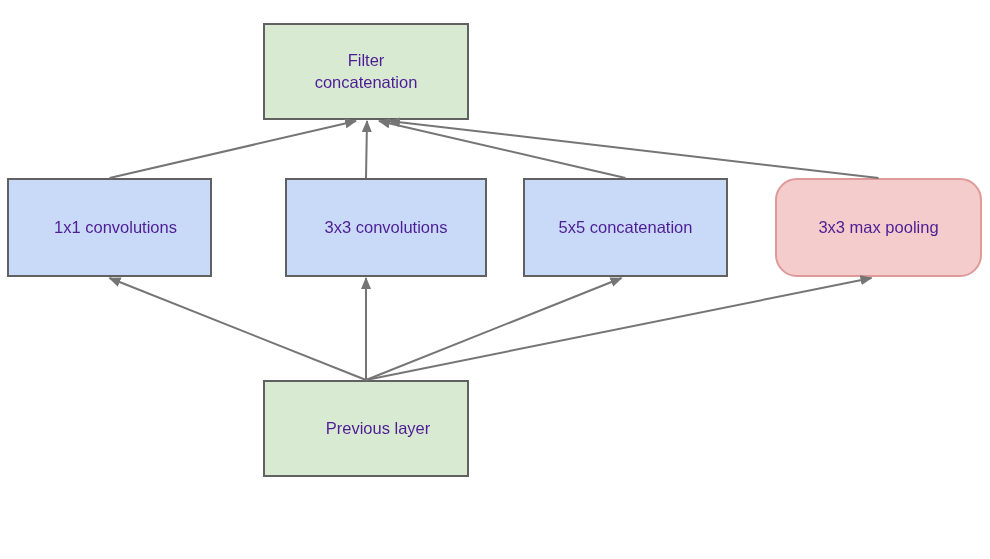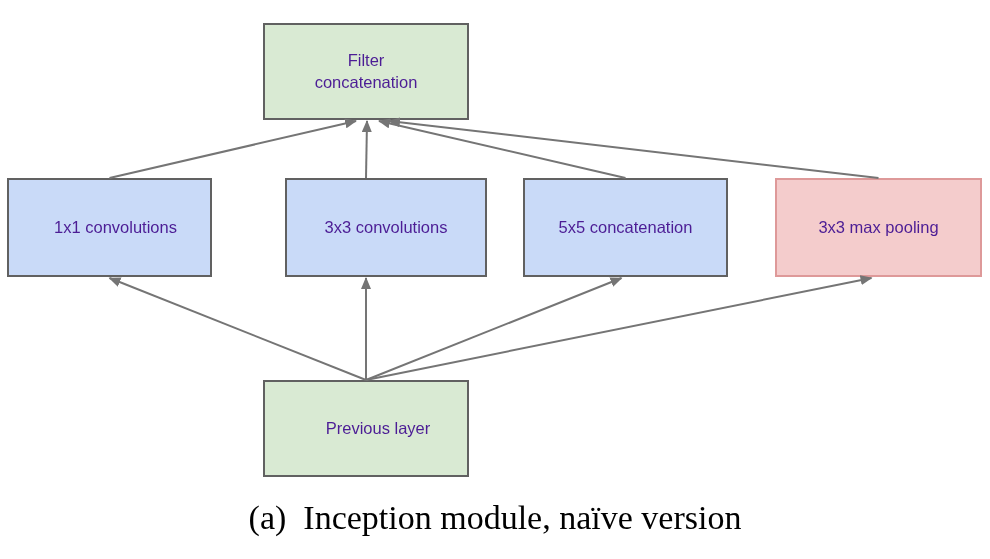--- a/index.html
+++ b/index.html
@@ -55,21 +55,21 @@
       </div>
       <div class="node" style="left: 7px; top: 178px; width: 205px; height: 99px; background: rgb(201, 218, 248); border-color: rgb(97, 97, 97); padding-left: 12px;">
         <span class="label">1x1 convolutions</span>
       </div>
       <div class="node" style="left: 265px; top: 178px; width: 202px; height: 99px; background: rgb(201, 218, 248); border-color: rgb(97, 97, 97); margin-left: 20px;">
         <span class="label">3x3 convolutions</span>
       </div>
       <div class="node" style="left: 523px; top: 178px; width: 205px; height: 99px; background: rgb(201, 218, 248); border-color: rgb(97, 97, 97);">
         <span class="label">5x5 concatenation</span>
       </div>
-      <div class="node" style="left: 775px; top: 178px; width: 207px; height: 99px; background: rgb(244, 204, 204); border-color: rgb(222, 153, 153);">
+      <div class="node" style="left: 775px; top: 178px; width: 207px; height: 99px; background: rgb(244, 204, 204); border-color: rgb(222, 153, 153); border-radius: 22px;">
         <span class="label">3x3 max pooling</span>
       </div>
       <div class="node" style="left: 263px; top: 380px; width: 206px; height: 97px; background: rgb(217, 234, 211); border-color: rgb(97, 97, 97); padding-left: 24px;">
         <span class="label">Previous layer</span>
       </div>
     </div>
   <svg id="edges" width="990" height="559" viewBox="0 0 990 559" xmlns="http://www.w3.org/2000/svg">
       <defs>
         <marker id="arrow" markerUnits="userSpaceOnUse" markerWidth="13" markerHeight="10" refX="11" refY="5" orient="auto">
           <path d="M0,0 L12,5 L0,10 Z" fill="#757575"></path>
@@ -77,14 +77,13 @@
       </defs>
       <line x1="366" y1="380" x2="109.5" y2="278" stroke="#757575" stroke-width="2" marker-end="url(#arrow)"></line>
       <line x1="366" y1="380" x2="366" y2="278" stroke="#757575" stroke-width="2" marker-end="url(#arrow)"></line>
       <line x1="366" y1="380" x2="621.5" y2="278" stroke="#757575" stroke-width="2" marker-end="url(#arrow)"></line>
       <line x1="366" y1="380" x2="871.5" y2="278" stroke="#757575" stroke-width="2" marker-end="url(#arrow)"></line>
       <line x1="109.5" y1="178" x2="356" y2="121" stroke="#757575" stroke-width="2" marker-end="url(#arrow)"></line>
       <line x1="366" y1="178" x2="367" y2="121" stroke="#757575" stroke-width="2" marker-end="url(#arrow)"></line>
       <line x1="625.5" y1="178" x2="379" y2="121" stroke="#757575" stroke-width="2" marker-end="url(#arrow)"></line>
       <line x1="878.5" y1="178" x2="389" y2="121" stroke="#757575" stroke-width="2" marker-end="url(#arrow)"></line>
     </svg>
-  <div class="caption">(a)  Inception module, naïve version</div>
 </div>
 
 </body></html>

